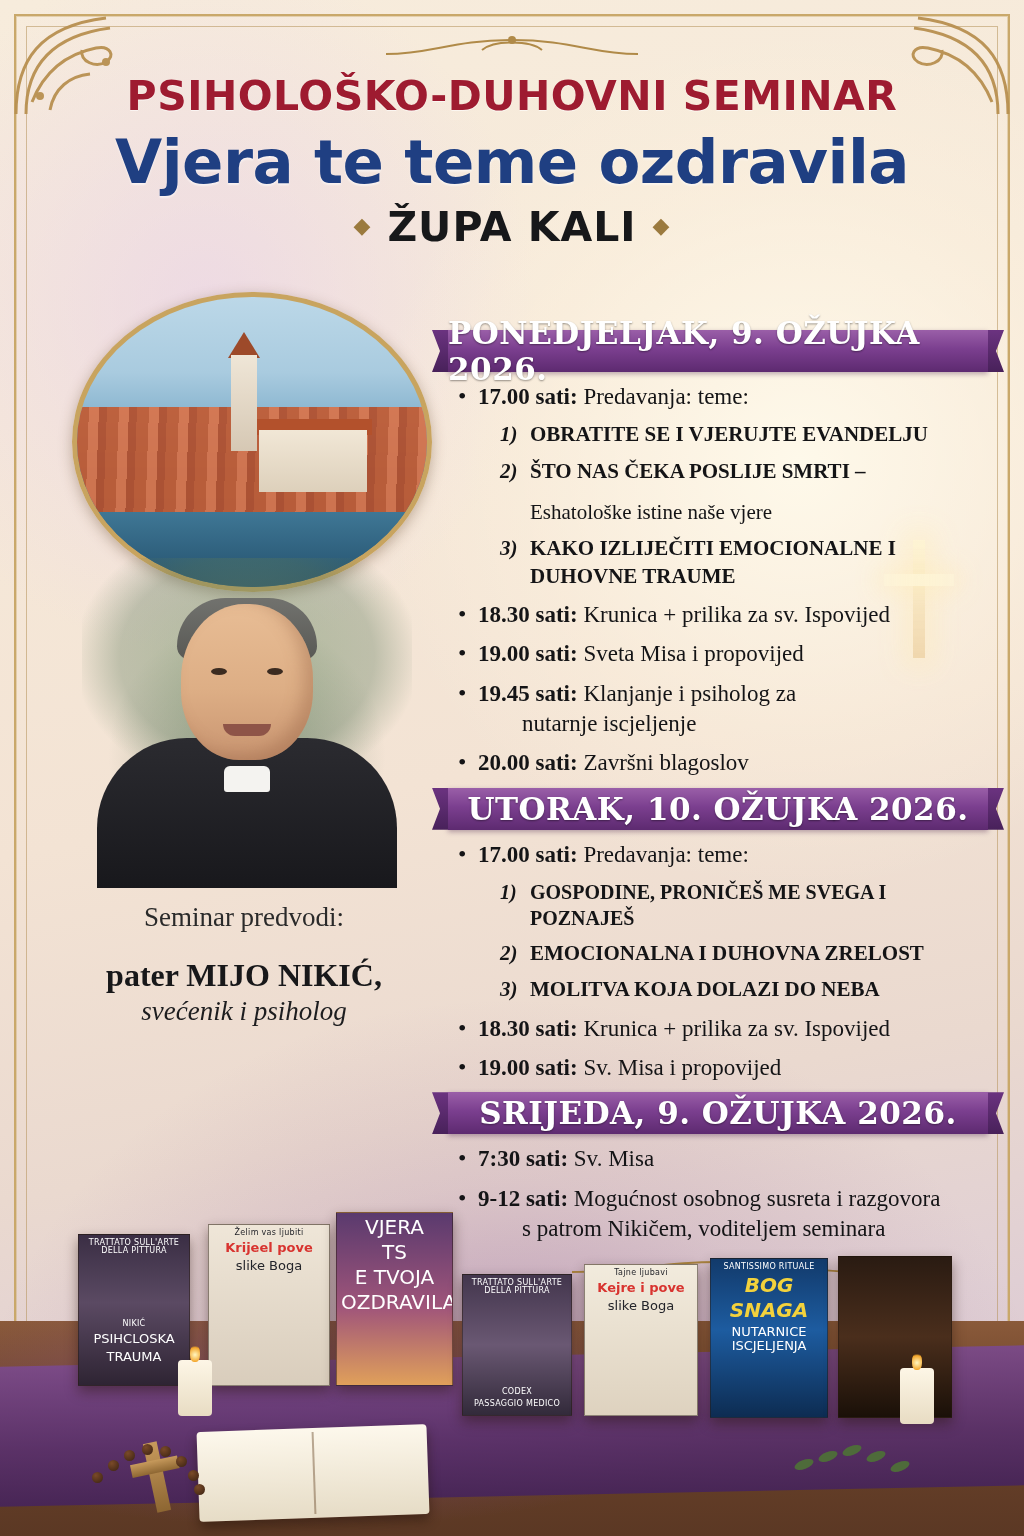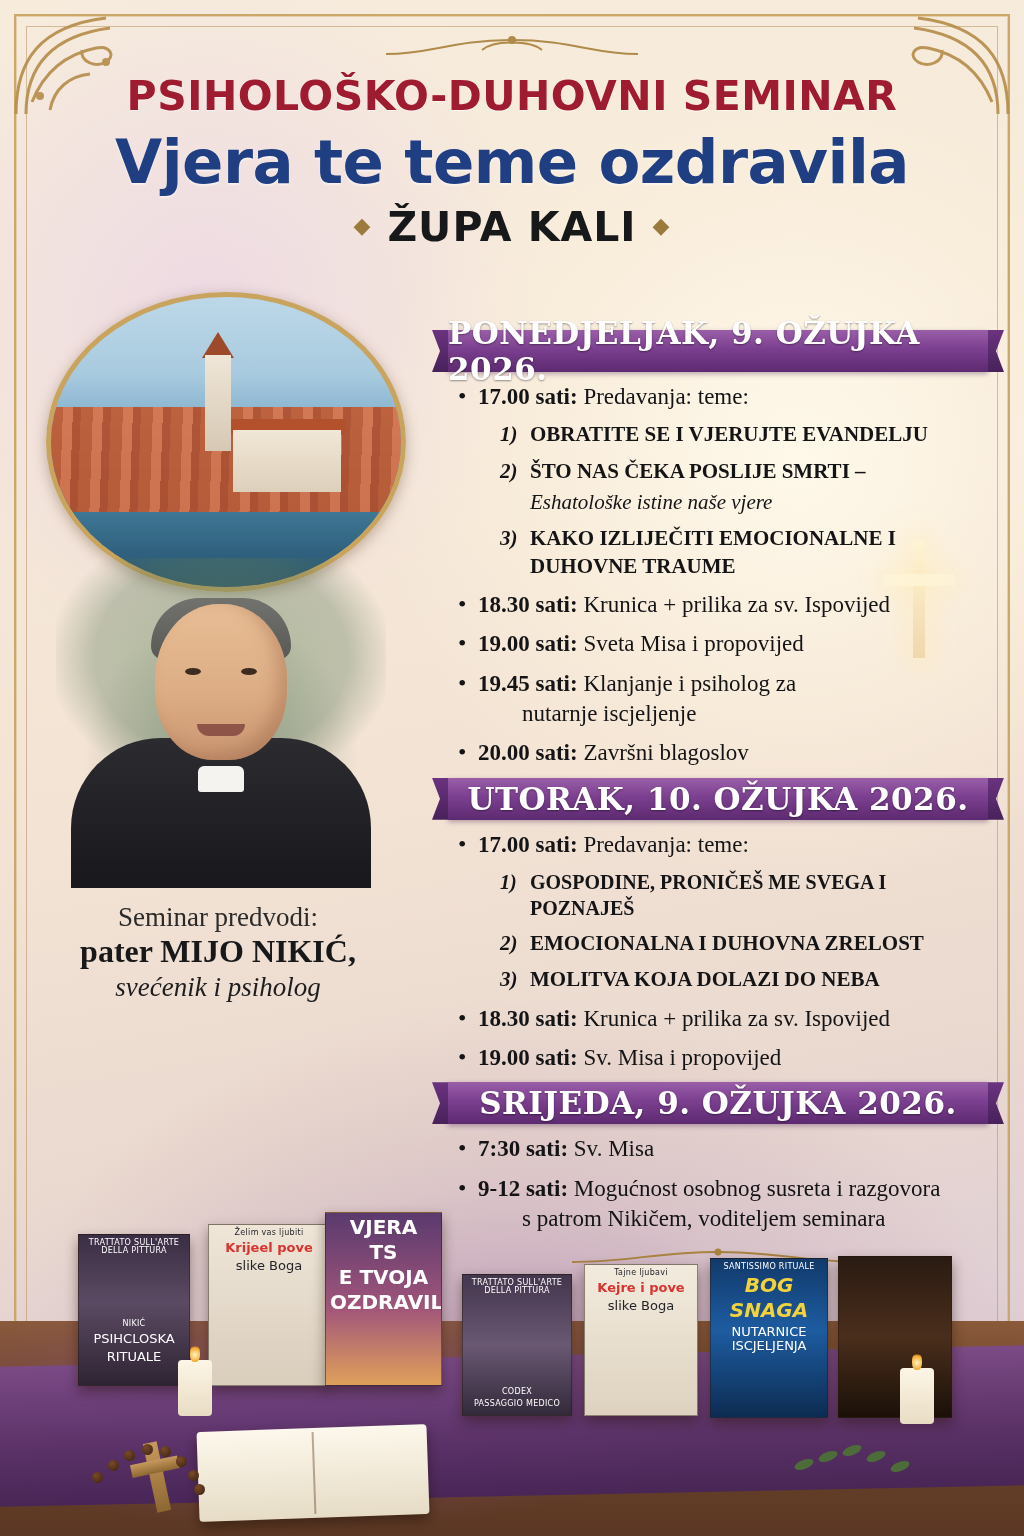--- a/index.html
+++ b/index.html
@@ -92,21 +92,21 @@
   .title-3 .dia {
     color: #9b7a3e;
     font-size: 22px;
     vertical-align: 8px;
     margin: 0 16px;
   }
 
   
   .left-col {
     position: absolute;
-    left: 28px; top: 292px;
+    left: 54px; top: 292px;
     width: 380px;
   }
   .photo-oval {
     position: relative;
     width: 350px; height: 290px;
     margin-left: 18px;
     border-radius: 50% / 50%;
     overflow: hidden;
     border: 5px solid #c8a45f;
     box-shadow: 0 4px 14px rgba(90,60,30,0.35);
@@ -223,21 +223,21 @@
     text-align: center;
   }
   .speaker-lead {
     font-size: 27px;
     color: #2a2a2a;
   }
   .speaker-name {
     font-size: 32px;
     font-weight: bold;
     color: #18181a;
-    margin-top: 0;
+    margin-top: 24px;
   }
   .speaker-role {
     font-size: 27px;
     font-style: italic;
     color: #1d1d1f;
     margin-top: 2px;
   }
 
   
   .right-col {
@@ -309,24 +309,23 @@
     padding-left: 30px;
     line-height: 1.3;
   }
   .sub-item .num {
     position: absolute;
     left: 0; top: 0;
     font-style: italic;
     font-weight: bold;
   }
   .sub-item .it {
-    font-style: italic;
     font-weight: normal;
     display: block;
-    margin-top: 4px;
+    margin-top: 14px;
   }
   .sched-item .cont {
     display: block;
     padding-left: 44px;
   }
   .small-caps { font-size: 20px; }
 
   .mid-flourish {
     text-align: center;
     color: #a9833f;
@@ -374,23 +373,22 @@
   .book-1 {
     left: 78px; width: 110px; height: 150px;
     background: linear-gradient(180deg, #3a2e44 0%, #5b4a63 45%, #2e2433 100%);
   }
   .book-2 {
     left: 208px; width: 120px; height: 160px;
     background: linear-gradient(180deg, #efe6d8 0%, #d9cdbc 100%);
     color: #23242a;
   }
   .book-3 {
-    left: 325px; width: 115px; height: 172px;
+    left: 336px; width: 115px; height: 172px;
     background: linear-gradient(180deg, #5a3a6e 0%, #a0557a 55%, #e0a05a 100%);
-    font-weight: bold;
   }
   .book-4 {
     left: 462px; width: 108px; height: 140px; bottom: 120px;
     background: linear-gradient(180deg, #43364d 0%, #6a5873 50%, #322a3a 100%);
   }
   .book-5 {
     left: 584px; width: 112px; height: 150px; bottom: 120px;
     background: linear-gradient(180deg, #f2ebdd 0%, #ded2bf 100%);
     color: #23242a;
   }
@@ -723,21 +721,21 @@
   </div>
 
   <div class="bottom">
     <div class="table-cloth"></div>
     <div class="cloth-purple"></div>
 
     <div class="book book-1">
       <span class="bt t-small">TRATTATO SULL'ARTE DELLA PITTURA</span>
       <span class="bt t-small" style="margin-top:60px">NIKIĆ</span>
       <span class="bt t-med">PSIHCLOSKA</span>
-      <span class="bt t-med">RITUALE</span>
+      <span class="bt t-med">TRAUMA</span>
     </div>
 
     <div class="book book-2">
       <span class="bt t-small">Želim vas ljubiti</span>
       <span class="bt t-med t-red">Krijeel pove</span>
       <span class="bt t-med">slike Boga</span>
     </div>
 
     <div class="book book-3">
       <span class="bt t-big">VJERA</span>

